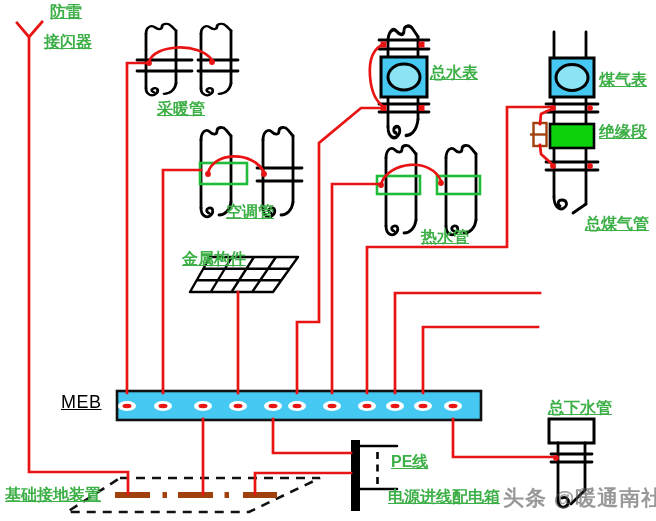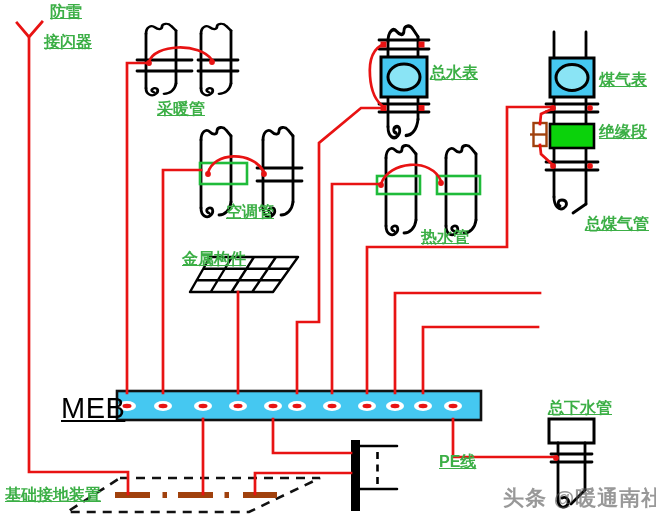--- a/index.html
+++ b/index.html
@@ -5,21 +5,21 @@
   :root{
     --wire:#e81313; --label:#3caf46; --cyan:#45c8f1; --meter_face:#8ae4f5;
     --insulation:#0bd20b; --clamp:#1fbb3a; --ground:#a0410d; --watermark:#555555;
   }
   html,body{margin:0;padding:0;background:#fff;}
   .stage{position:relative;width:656px;height:521px;background:#ffffff;overflow:hidden;
          font-family:"Liberation Sans",sans-serif;}
   .stage svg{position:absolute;left:0;top:0;}
   .lbl{position:absolute;font-weight:bold;font-size:16px;color:var(--label);
        white-space:nowrap;line-height:1.1;text-decoration:underline;}
-  .lbl-black{color:#000;font-weight:500;font-size:29px;letter-spacing:.5px;}
+  .lbl-black{color:#000;font-weight:500;font-size:18px;letter-spacing:.5px;}
   .watermark{position:absolute;font-size:21px;font-weight:bold;color:var(--watermark);
        opacity:.6;letter-spacing:1px;white-space:nowrap;}
   
   .pipe{stroke:#000;stroke-width:2.8;fill:none;stroke-linecap:round;}
   .wire{stroke:var(--wire);stroke-width:2.7;fill:none;stroke-linecap:square;}
   .clamp{stroke:var(--clamp);stroke-width:2.6;fill:none;}
   .cyanbox{fill:var(--cyan);stroke:#000;stroke-width:3;}
   .face{fill:var(--meter_face);stroke:#000;stroke-width:3;}
   .ins{fill:var(--insulation);stroke:#000;stroke-width:2.6;}
   .dot{fill:var(--wire);}
@@ -206,17 +206,18 @@
 <div class="lbl" style="left:157px;top:100px;">采暖管</div>
 <div class="lbl" style="left:226px;top:203px;">空调管</div>
 <div class="lbl" style="left:182px;top:238px;margin-top:12px;">金属构件</div>
 <div class="lbl" style="left:430px;top:64px;">总水表</div>
 <div class="lbl" style="left:599px;top:71px;">煤气表</div>
 <div class="lbl" style="left:599px;top:123px;">绝缘段</div>
 <div class="lbl" style="left:585px;top:215px;">总煤气管</div>
 <div class="lbl" style="left:421px;top:218px;margin-top:10px;">热水管</div>
 <div class="lbl lbl-black" style="left:61px;top:393px;">MEB</div>
 <div class="lbl" style="left:548px;top:399px;">总下水管</div>
-<div class="lbl" style="left:391px;top:453px;margin-left:48px;">PE线</div>
+<div class="lbl" style="left:391px;top:453px;">PE线</div>
+<div class="lbl" style="left:388px;top:488px;">电源进线配电箱</div>
 <div class="lbl" style="left:5px;top:486px;">基础接地装置</div>
 <div class="watermark" style="left:503px;top:484px;">头条 @暖通南社</div>
 
 </div>
 
 </body></html>

